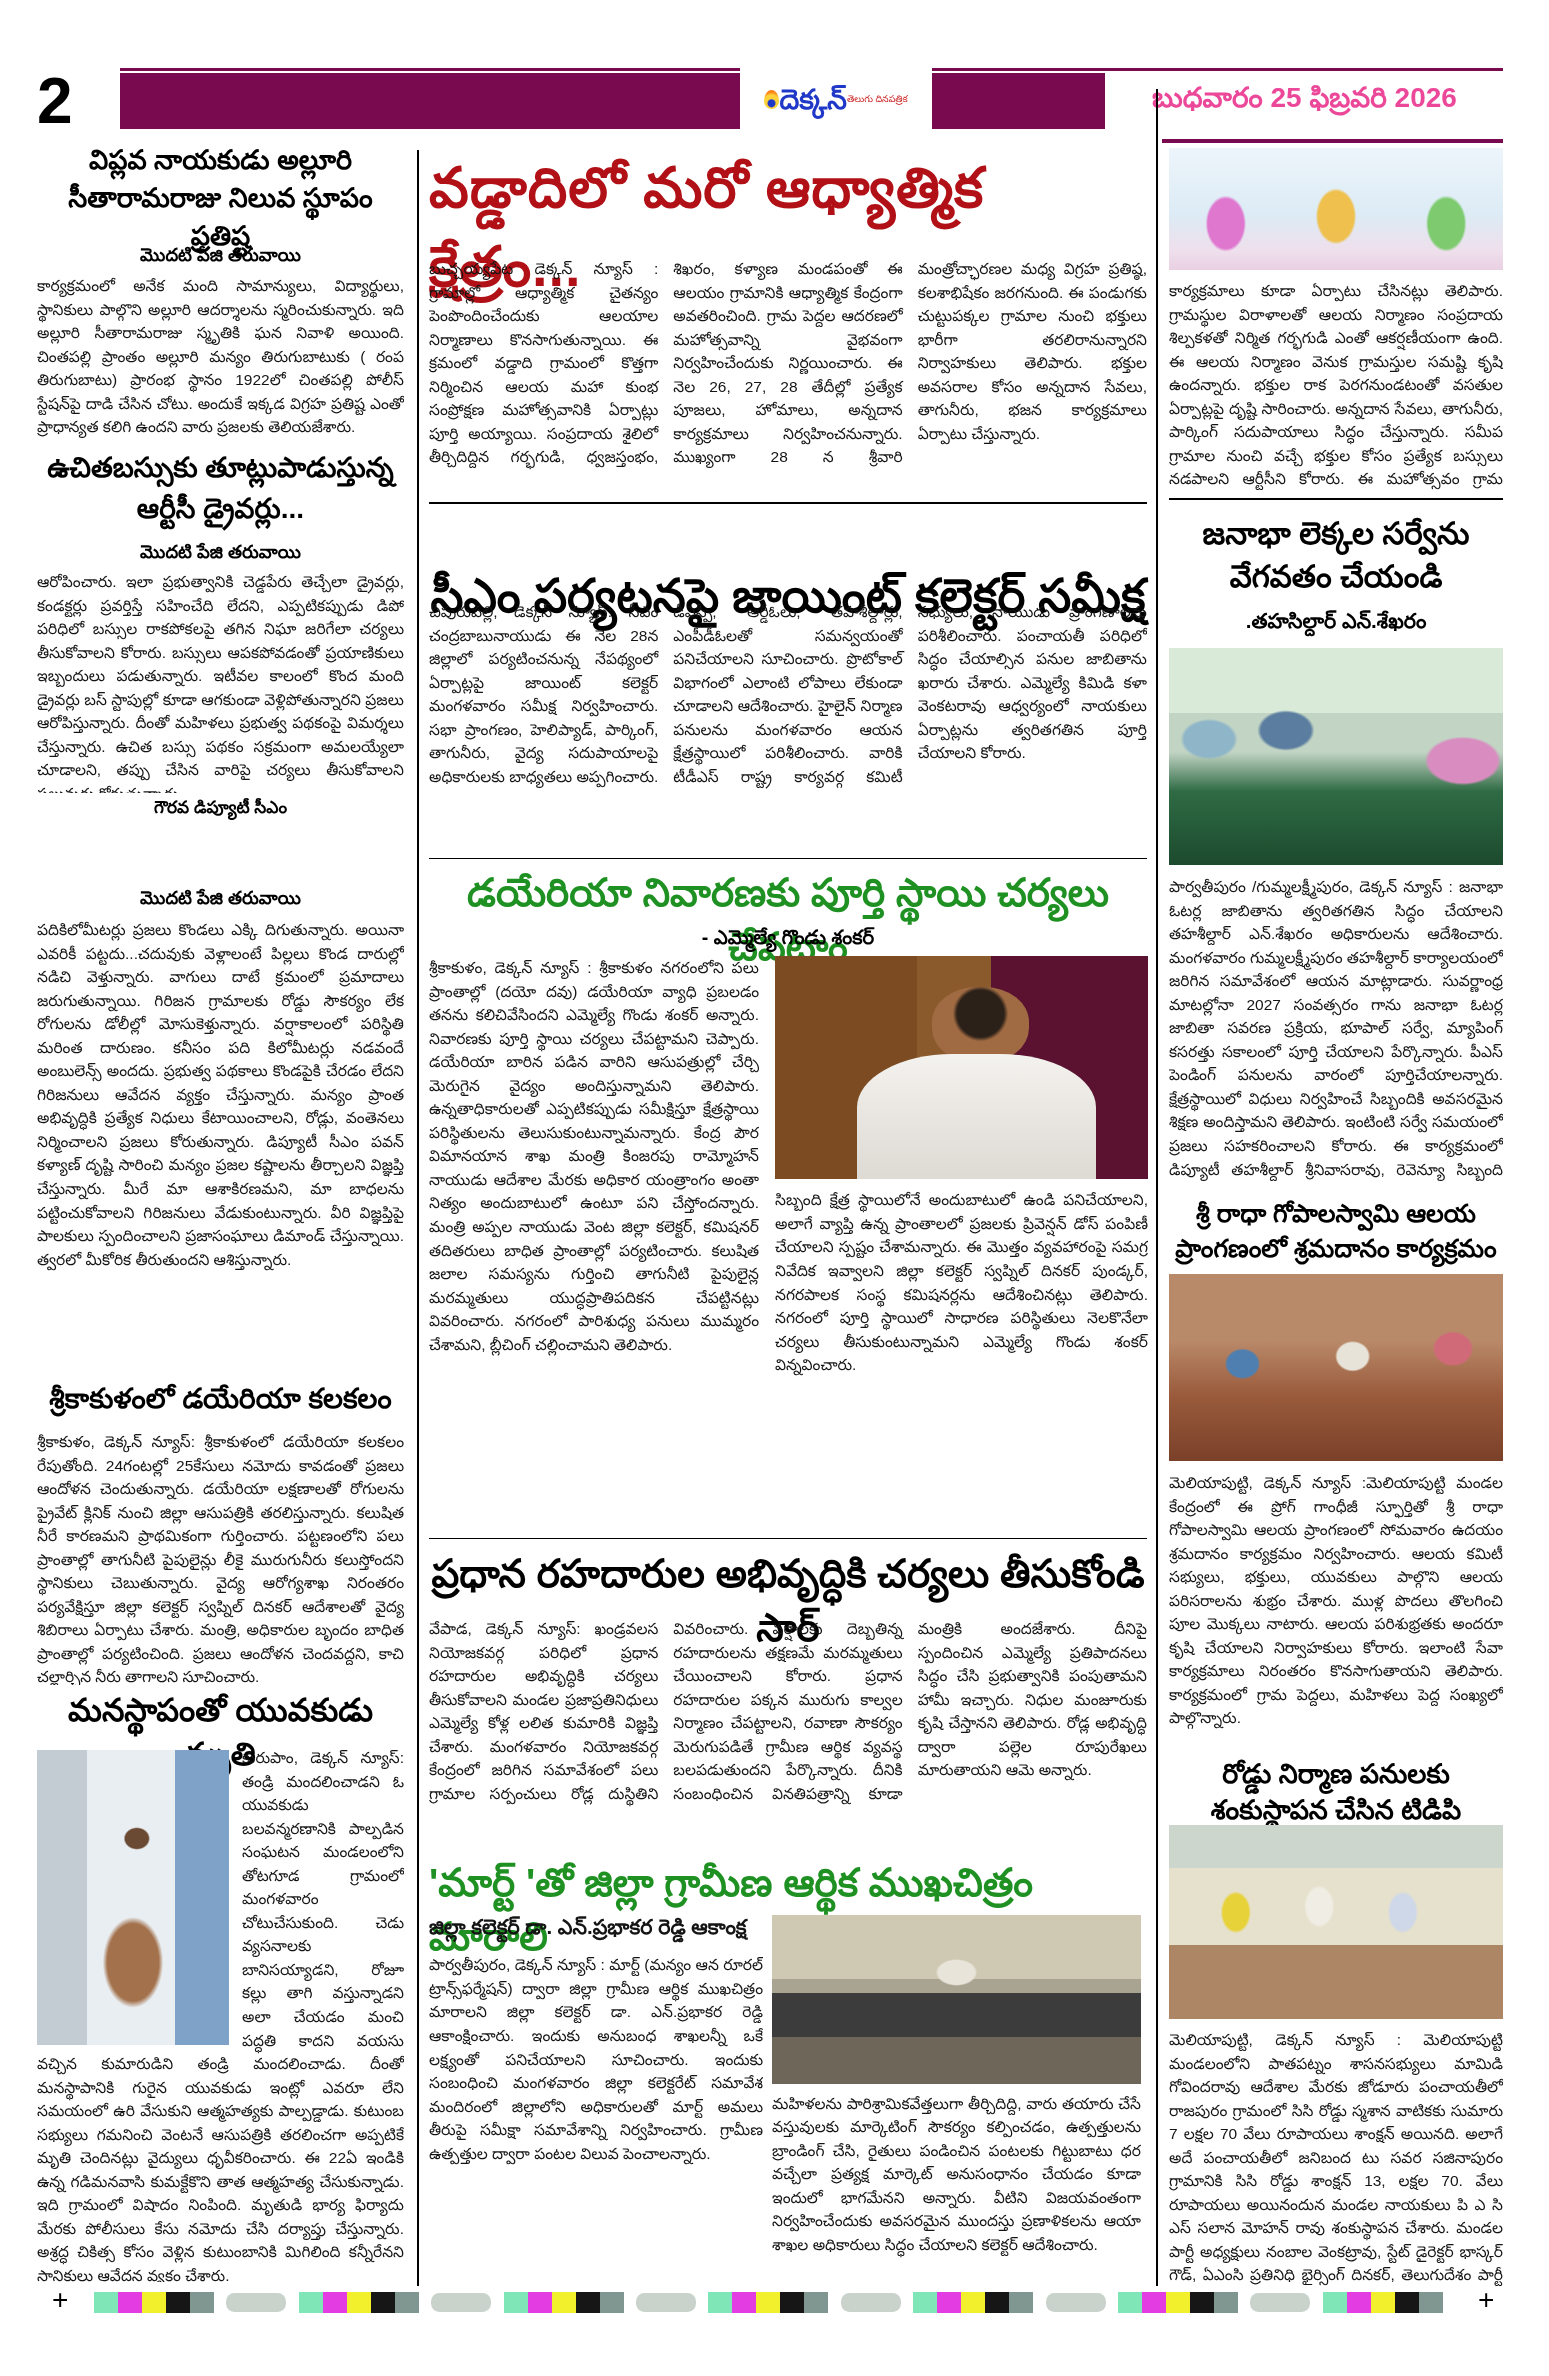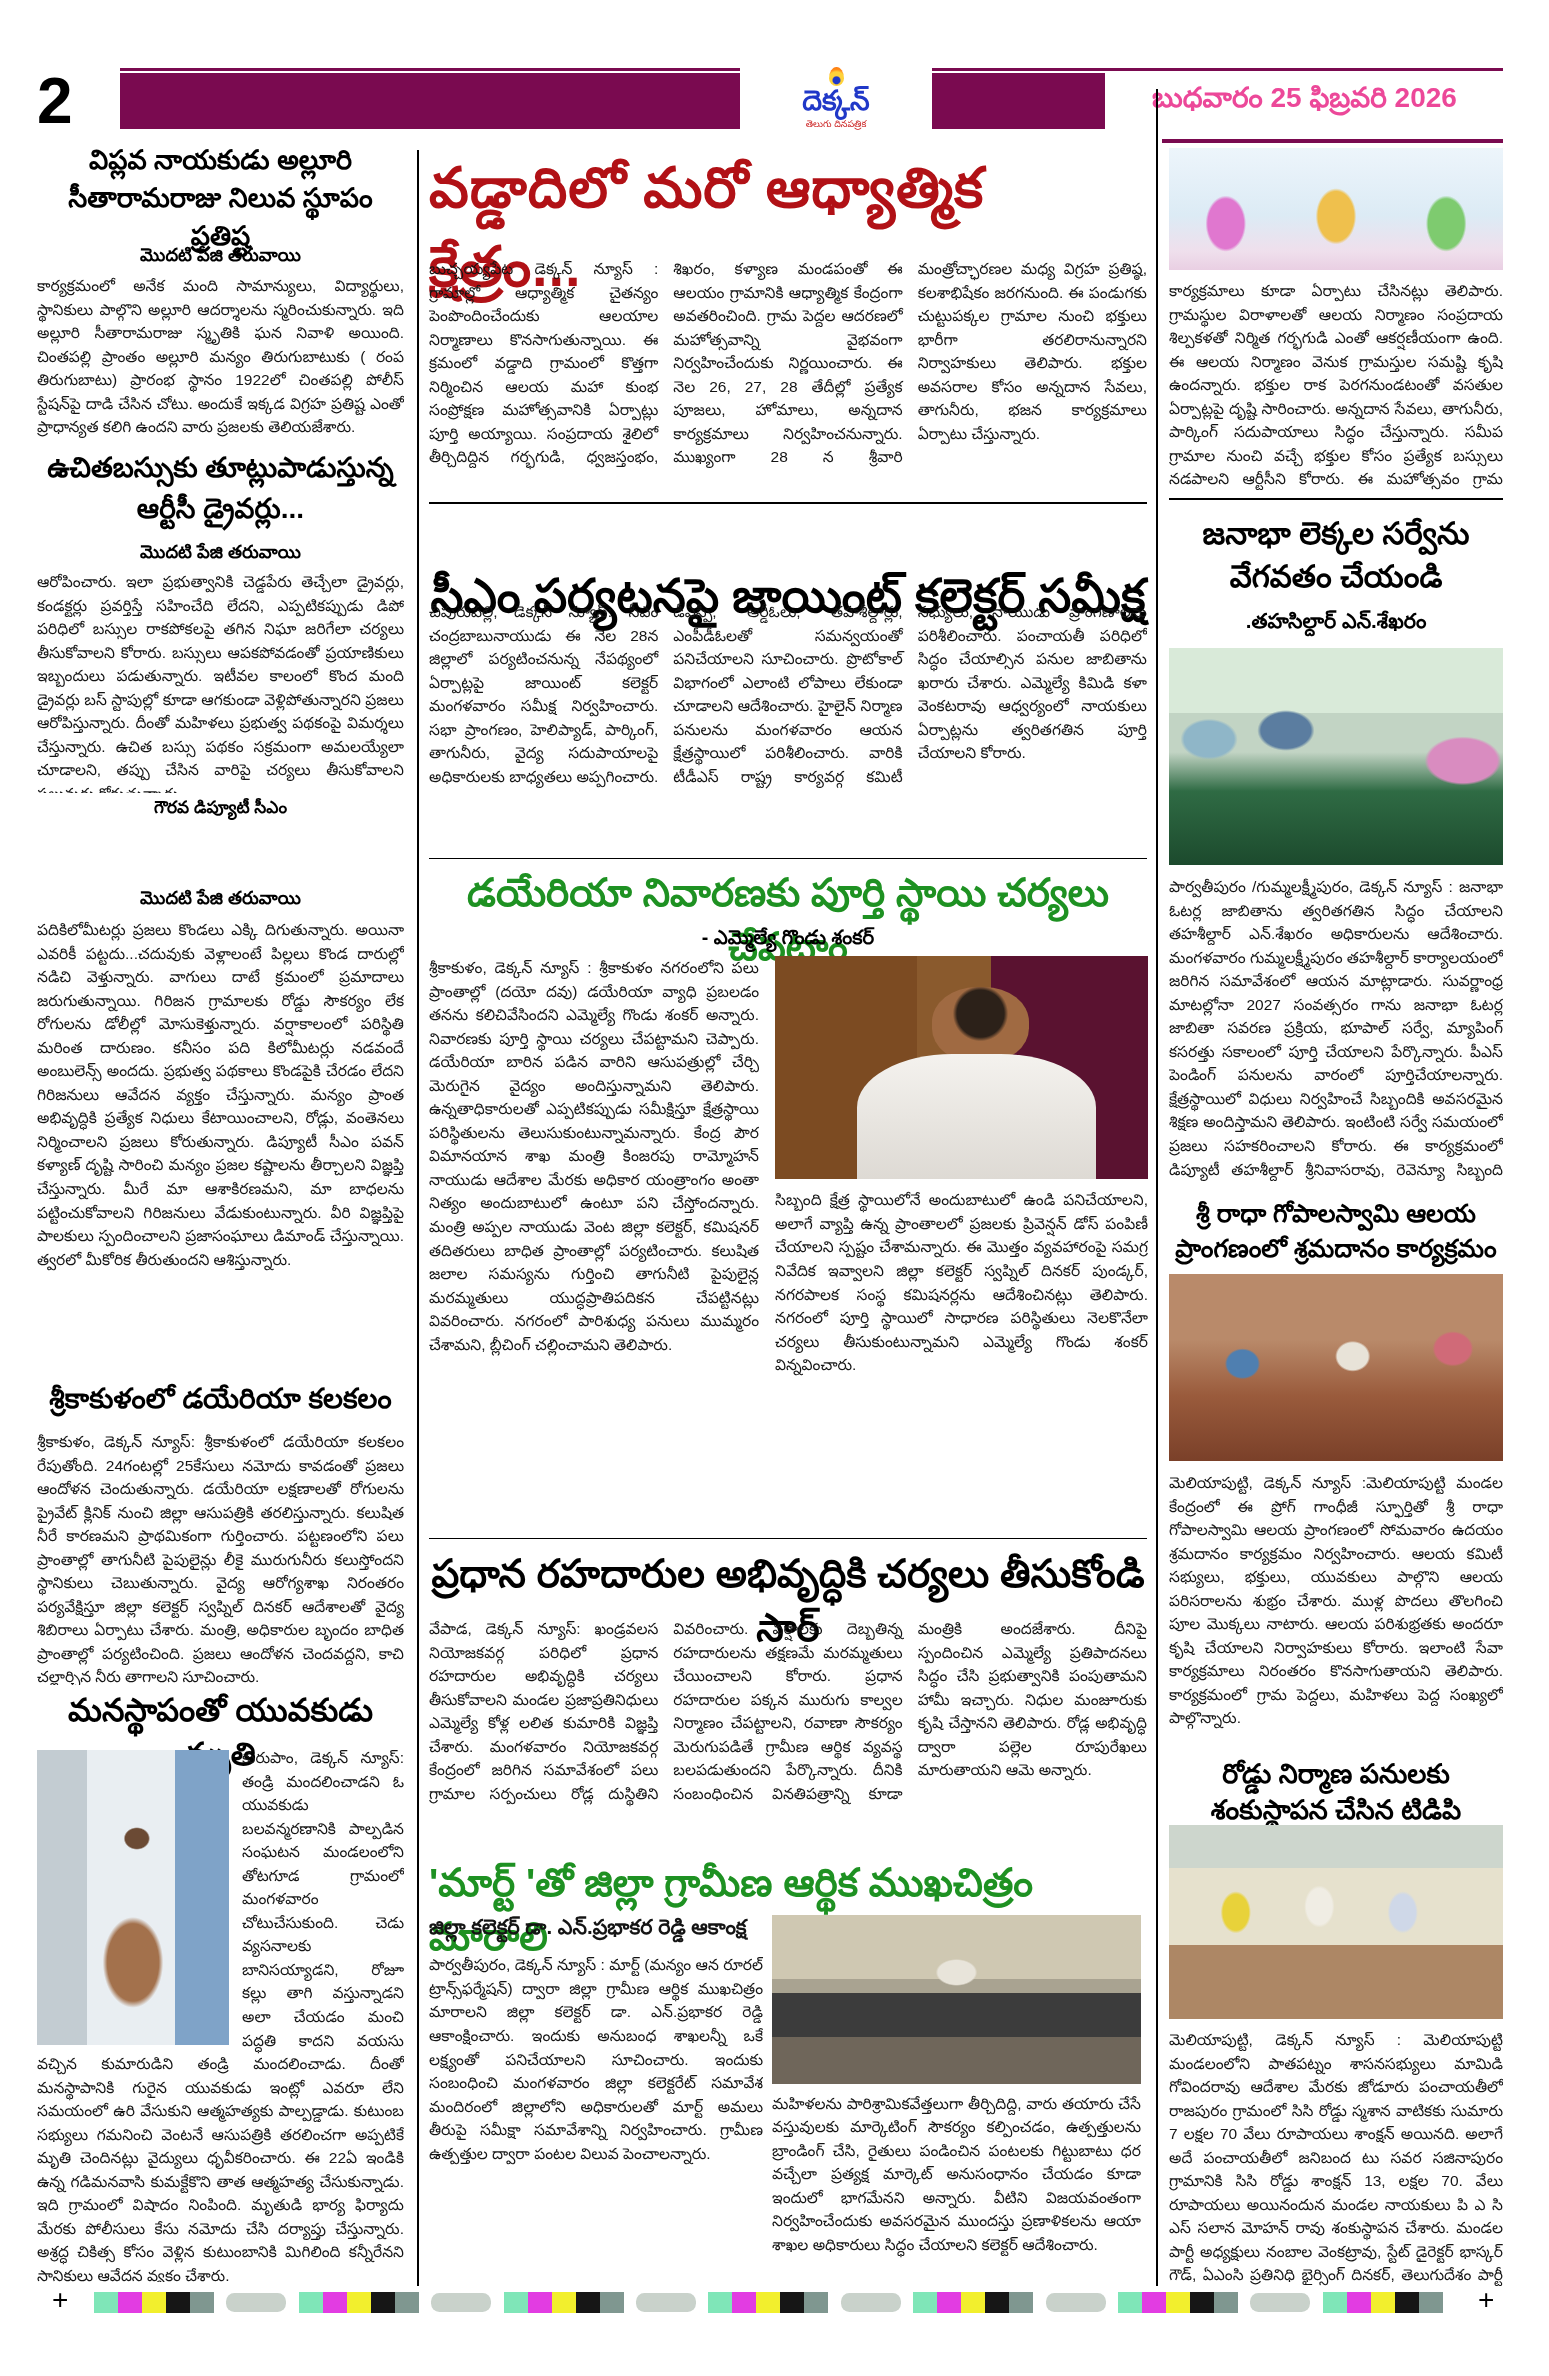--- a/index.html
+++ b/index.html
@@ -11,21 +11,21 @@
   .abs{position:absolute;}
   .just{text-align:justify;font-size:15.5px;line-height:1.52;color:var(--ink);overflow:hidden;}
   .hl{font-weight:bold;text-align:center;color:#000;}
   .rule{background:#000;height:1.9px;}
   .mrule{background:var(--maroon);}
   .vline{background:#000;width:1.9px;}
   .photo{position:absolute;overflow:hidden;background:#d8d8d8;}
   
   .pagenum{font-size:64px;font-weight:bold;line-height:1;color:#000;}
   .bar{background:var(--maroon);}
-  .logo-box{background:#fff;display:flex;flex-direction:column;align-items:center;justify-content:center;}
+  .logo-box{background:#fff;display:flex;flex-direction:row;align-items:center;justify-content:center;}
   .logo-title{color:var(--blue);font-weight:bold;font-size:28px;line-height:1.05;}
   .logo-tag{color:#cc2222;font-size:9.4px;margin-top:1.9px;}
   .flame{width:15px;height:19px;border-radius:50% 50% 50% 50%/60% 60% 40% 40%;
          background:radial-gradient(circle at 50% 70%, #2038c8 0 22%, #ffd23a 30% 55%, #ff8c1a 70%, #ff6a00);}
   .datebox{background:#fff;display:flex;align-items:center;justify-content:center;
            font-size:28px;font-weight:bold;color:#ec4899;}
   
   .ph-temple{background:
      radial-gradient(39px 54px at 17% 62%, #e077cf 0 46%, transparent 52%),
      radial-gradient(39px 54px at 50% 56%, #efc04d 0 46%, transparent 52%),

